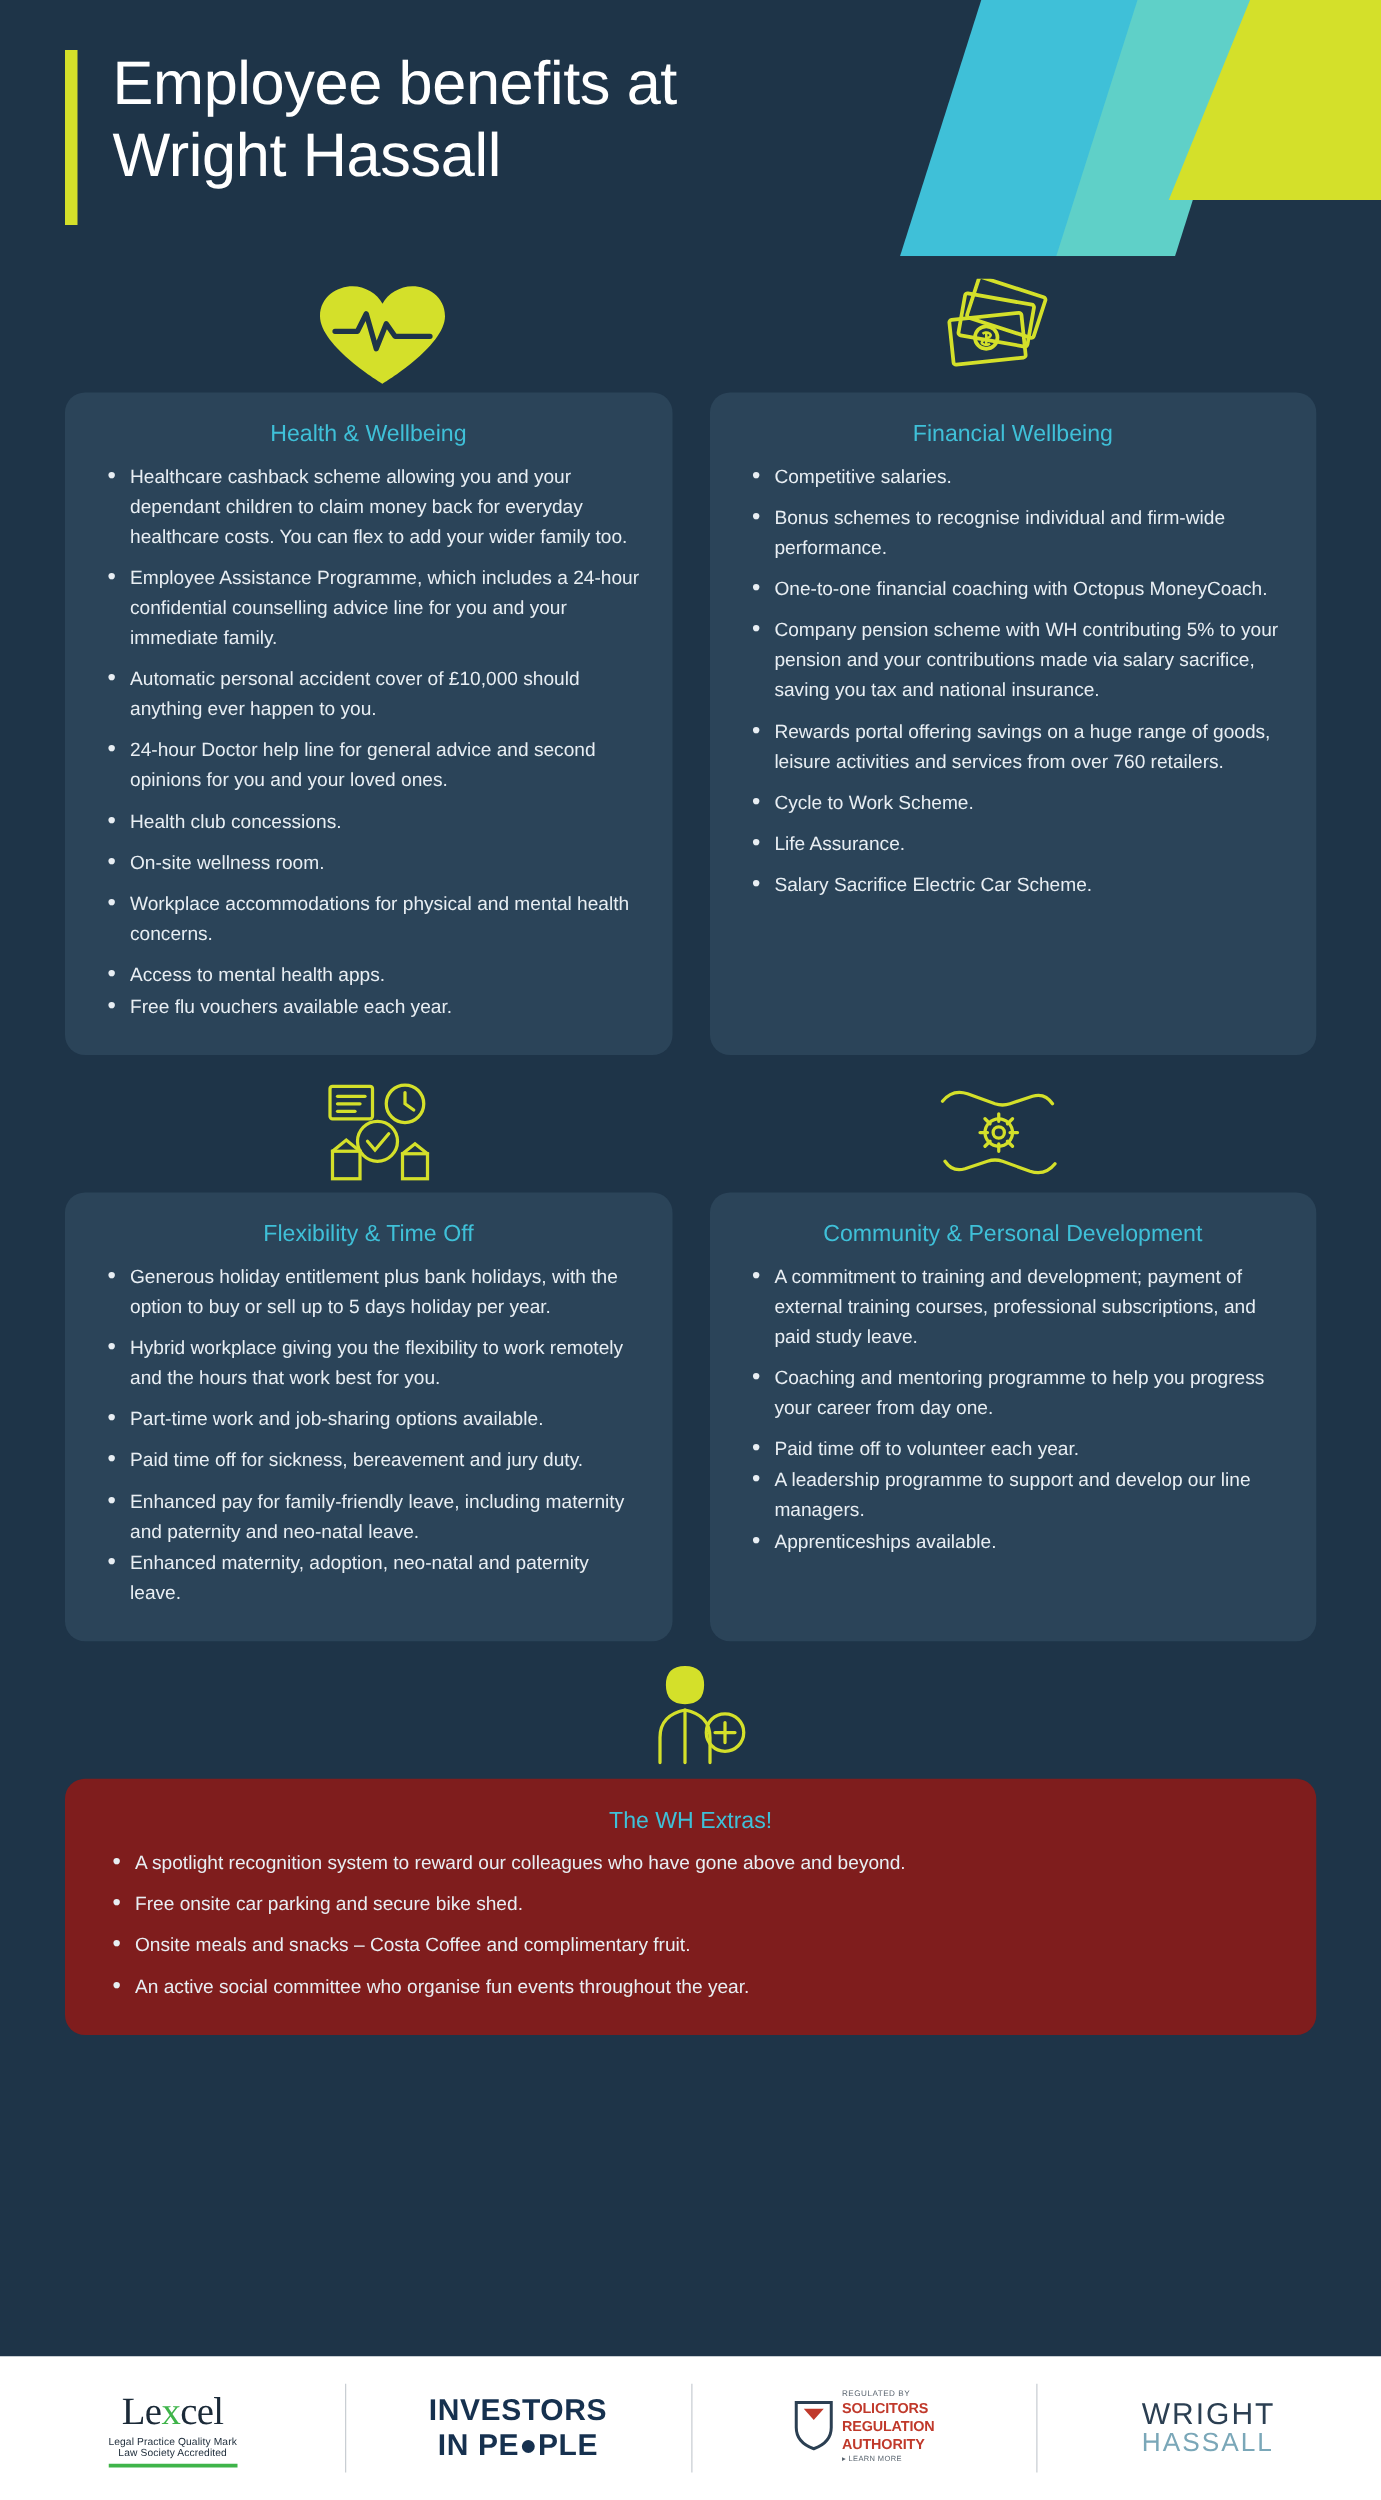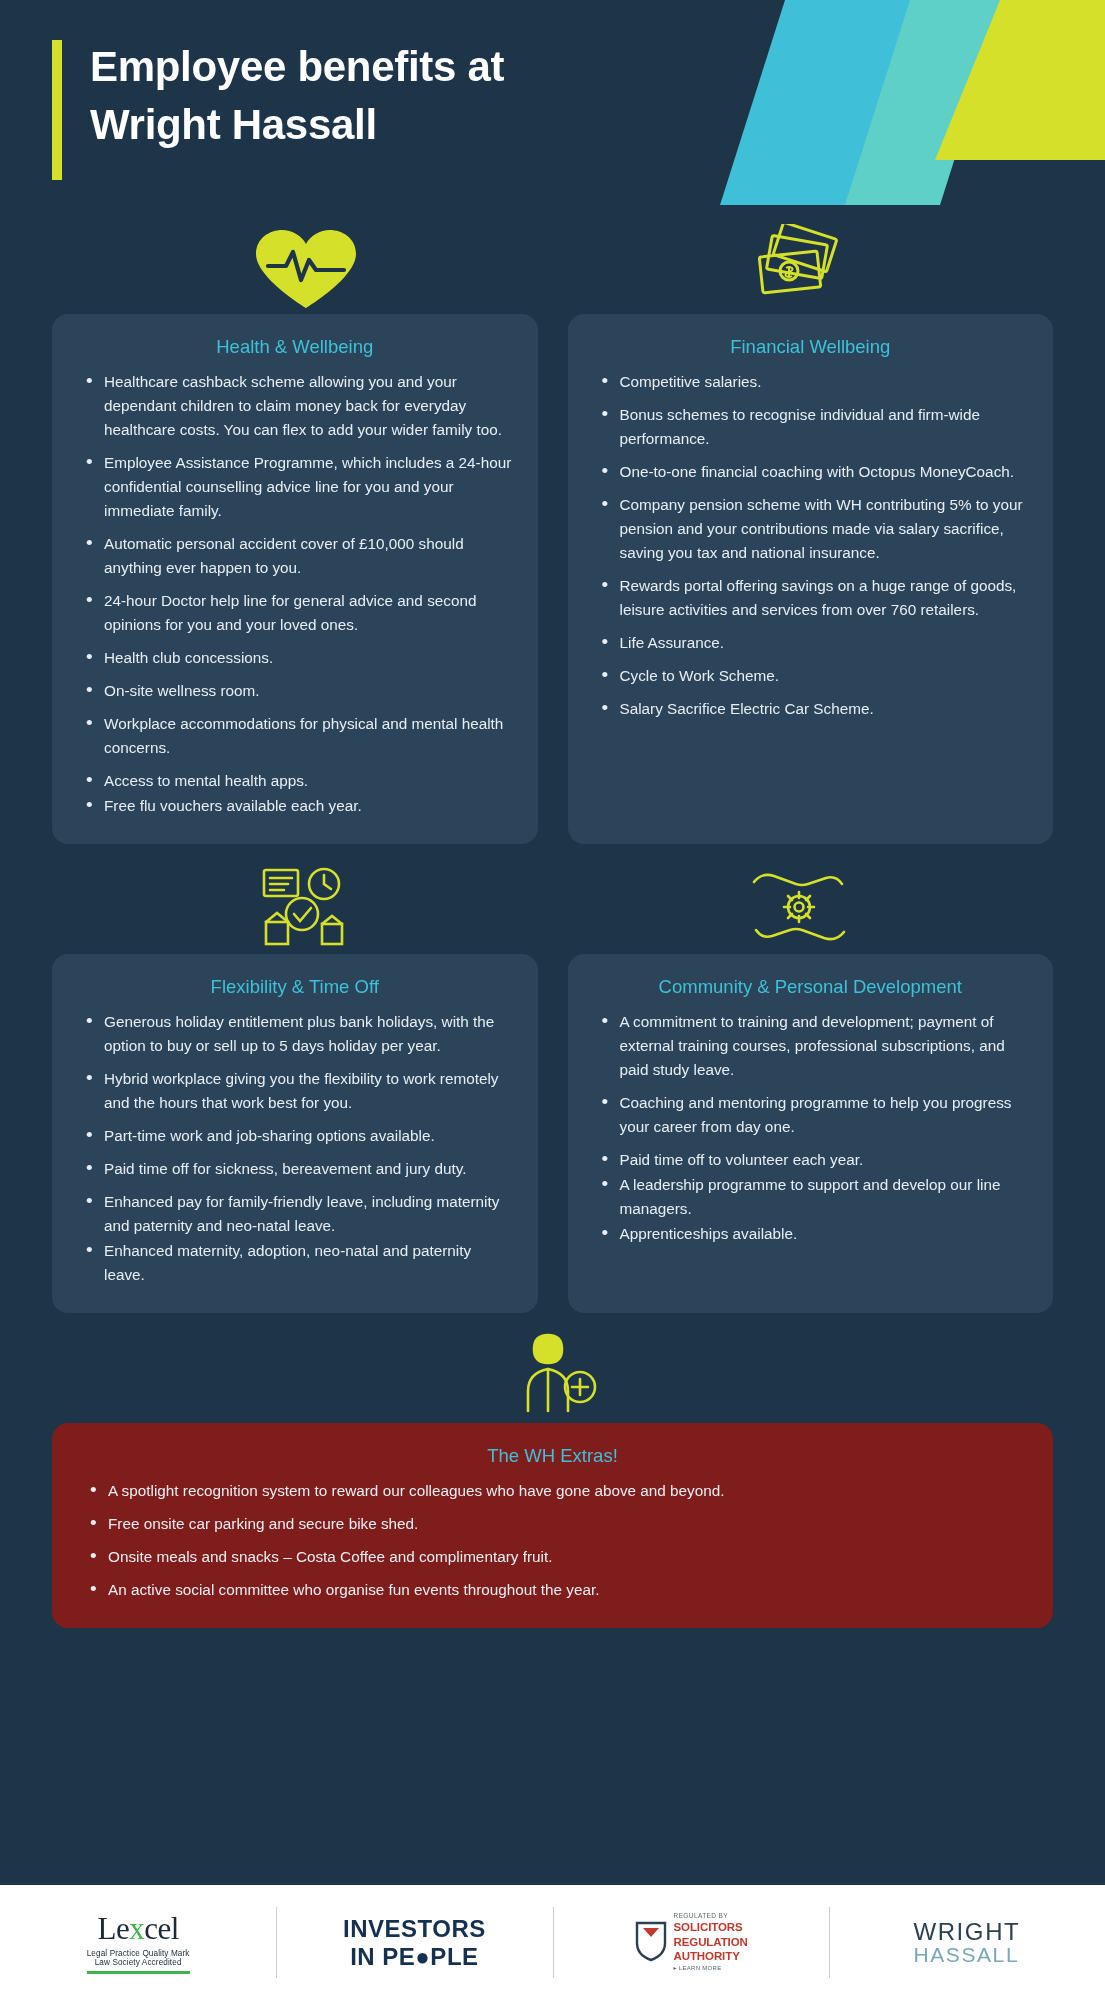--- a/index.html
+++ b/index.html
@@ -30,23 +30,23 @@
     width: 10px;
     height: 140px;
     background: #d4e02a;
   }
   .title {
     position: absolute;
     left: 90px;
     top: 38px;
     width: 720px;
     color: #ffffff;
-    font-size: 42px;
+    font-size: 49px;
     line-height: 58px;
-    font-weight: bold;
+    font-weight: normal;
     letter-spacing: -0.3px;
   }
   .swoosh {
     position: absolute;
     right: 0;
     top: 0;
     width: 400px;
     height: 205px;
     overflow: hidden;
   }
@@ -238,22 +238,22 @@
       </ul>
     </div>
     <div class="card">
       <div class="card-title">Financial Wellbeing</div>
       <ul class="card-list">
         <li>Competitive salaries.</li>
         <li>Bonus schemes to recognise individual and firm-wide performance.</li>
         <li>One-to-one financial coaching with Octopus MoneyCoach.</li>
         <li>Company pension scheme with WH contributing 5% to your pension and your contributions made via salary sacrifice, saving you tax and national insurance.</li>
         <li>Rewards portal offering savings on a huge range of goods, leisure activities and services from over 760 retailers.</li>
+        <li>Cycle to Work Scheme.</li>
         <li>Life Assurance.</li>
-        <li>Cycle to Work Scheme.</li>
         <li style="margin-bottom:0;">Salary Sacrifice Electric Car Scheme.</li>
       </ul>
     </div>
   </div>
 
   <div class="icon-row" style="height:110px;">
     <div class="icon-wrap">
       <span>
         <svg width="96" height="86" viewBox="0 0 96 86">
           <g stroke="#d4e02a" stroke-width="2.6" fill="none" stroke-linecap="round">

